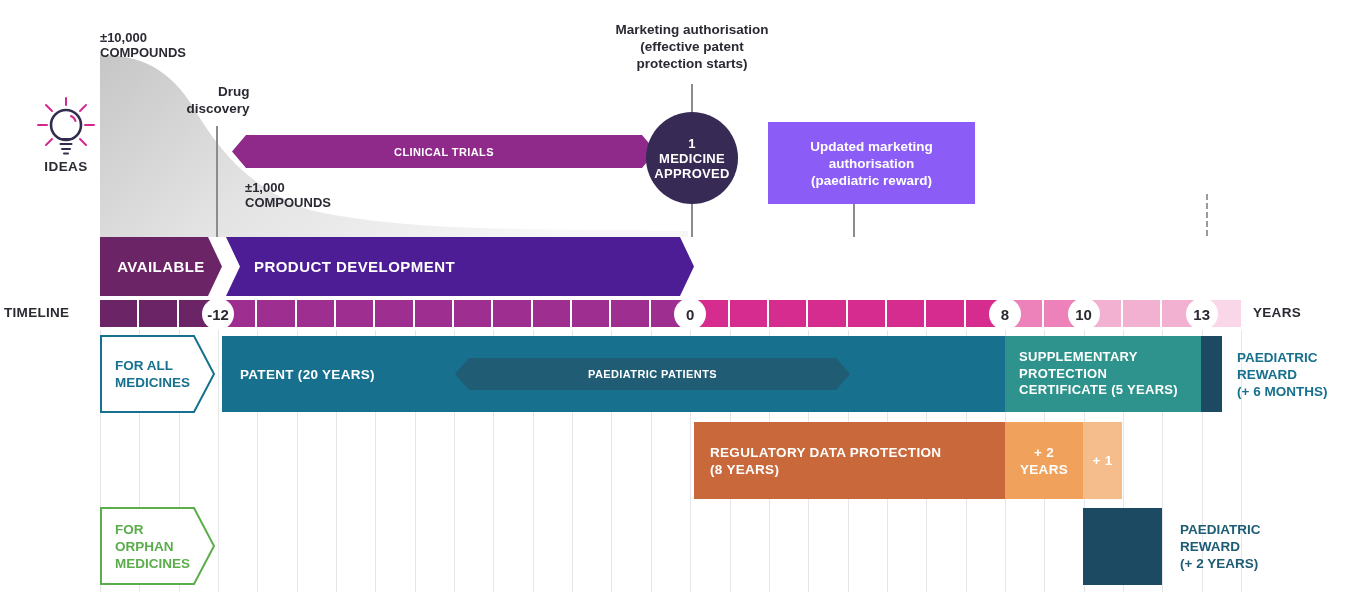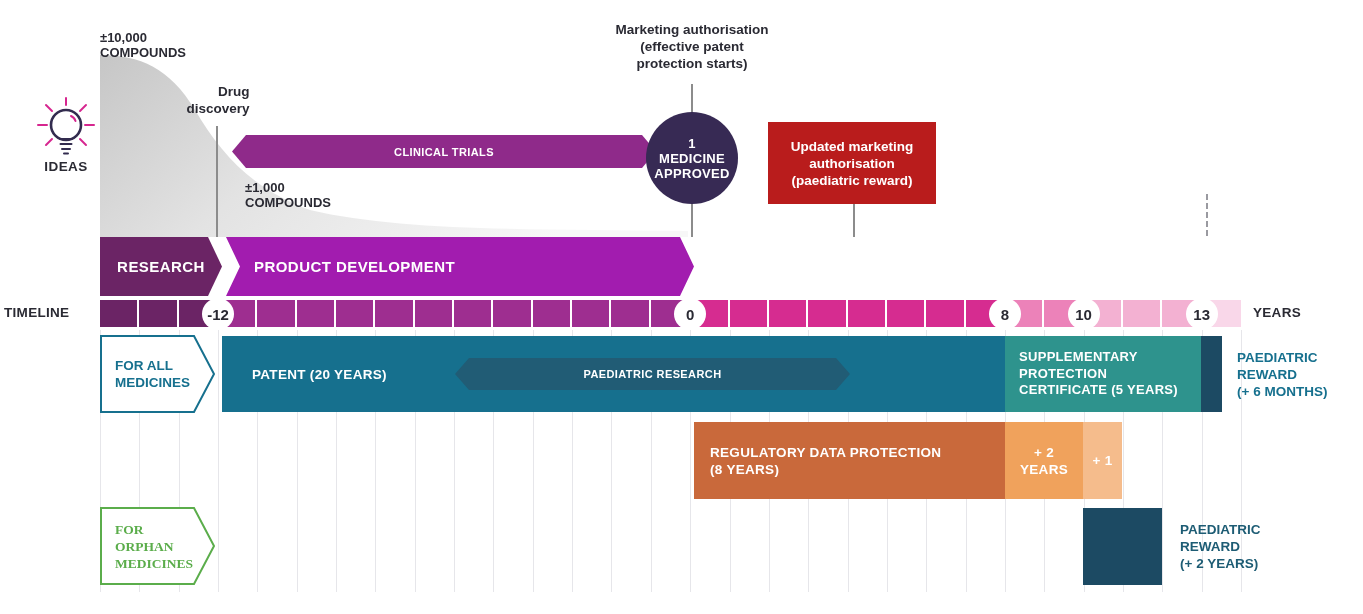--- a/index.html
+++ b/index.html
@@ -115,33 +115,33 @@
 (effective patent
 protection starts)</div>
   <div class="vline" style="left:691px;top:84px;height:28px;"></div>
   <div class="vline" style="left:691px;top:204px;height:33px;"></div>
 
   <div class="abs center pre white" style="left:646px;top:112px;width:92px;height:92px;border-radius:50%;
        background:#372A54;font-size:13px;line-height:15px;letter-spacing:.3px;">1
 MEDICINE
 APPROVED</div>
 
-  <div class="abs center pre white" style="left:768px;top:122px;width:168px;height:82px;background:#b91c1c;
+  <div class="abs center pre white" style="left:768px;top:122px;width:207px;height:82px;background:#8b5cf6;
        font-size:13.5px;line-height:17px;">Updated marketing
 authorisation
 (paediatric reward)</div>
   <div class="vline" style="left:853px;top:204px;height:33px;"></div>
 
   <div class="vline-dashed" style="left:1206px;top:194px;height:42px;"></div>
 
   <div class="abs" style="left:0;top:237px;width:1363px;height:59px;">
     <div class="chev chev-first" style="left:100px;width:122px;background:#6B2465;justify-content:center;">
-      <span class="stage-label">RESEARCH</span>
-    </div>
-    <div class="chev chev-mid" style="left:226px;width:468px;background:#a21caf;">
+      <span class="stage-label">AVAILABLE</span>
+    </div>
+    <div class="chev chev-mid" style="left:226px;width:468px;background:#4c1d95;">
       <span class="stage-label" style="margin-left:28px;">PRODUCT DEVELOPMENT</span>
     </div>
   </div>
 
   <div class="abs" style="left:4px;top:305px;width:88px;height:18px;font-size:13.5px;letter-spacing:.3px;">TIMELINE</div>
   <div class="abs" style="left:0;top:300px;width:1363px;height:27px;">
       <div class="tl-seg" style="left: 100px; width: 39.3448px; background: rgb(107, 36, 101);"></div>
       <div class="tl-seg" style="left: 139.345px; width: 39.3448px; background: rgb(107, 36, 101);"></div>
       <div class="tl-seg" style="left: 178.69px; width: 39.3448px; background: rgb(107, 36, 101);"></div>
       <div class="tl-seg" style="left: 218.034px; width: 39.3448px; background: rgb(158, 46, 144);"></div>
@@ -180,24 +180,24 @@
 
   <div class="abs" style="left:100px;top:335px;width:116px;height:78px;">
     <svg width="116" height="78" viewBox="0 0 116 78">
       <polygon points="1,1 94,1 114,39 94,77 1,77" fill="#fff" stroke="#16708E" stroke-width="2"></polygon>
     </svg>
     <div class="abs pre vcenter tag-label" style="left:15px;top:0;height:78px;color:#16708E;">FOR ALL
 MEDICINES</div>
   </div>
 
   <div class="bar" style="left:222px;top:336px;width:783px;height:76px;background:#16708E;">
-    <span class="bar-label" style="margin-left:30px;">PATENT (20 YEARS)</span>
+    <span class="bar-label" style="margin-left:18px;">PATENT (20 YEARS)</span>
   </div>
   <div class="abs darrow" style="left:455px;top:358px;width:395px;height:32px;background:#215C75;">
-    <span class="banner-label">PAEDIATRIC RESEARCH</span>
+    <span class="banner-label">PAEDIATRIC PATIENTS</span>
   </div>
   <div class="bar" style="left:1005px;top:336px;width:196px;height:76px;background:#2E938D;">
     <span class="bar-label pre" style="margin-left:14px;font-size:13px;line-height:16.5px;">SUPPLEMENTARY
 PROTECTION
 CERTIFICATE (5 YEARS)</span>
   </div>
   <div class="bar" style="left:1201px;top:336px;width:21px;height:76px;background:#1C4A63;"></div>
   <div class="abs pre tag-label vcenter" style="left:1237px;top:336px;height:76px;color:#16708E;">PAEDIATRIC
 REWARD
 (+ 6 MONTHS)</div>
@@ -207,21 +207,21 @@
 (8 YEARS)</span>
   </div>
   <div class="bar center" style="left:1005px;top:422px;width:78px;height:77px;background:#F0A25C;">
     <span class="bar-label pre">+ 2
 YEARS</span>
   </div>
   <div class="bar center" style="left:1083px;top:422px;width:39px;height:77px;background:#F5BC8C;">
     <span class="bar-label">+ 1</span>
   </div>
 
-  <div class="abs" style="left:100px;top:507px;width:116px;height:78px;font-family:Liberation Serif, serif;">
+  <div class="abs" style="left:100px;top:507px;width:116px;height:78px;">
     <svg width="116" height="78" viewBox="0 0 116 78">
       <polygon points="1,1 94,1 114,39 94,77 1,77" fill="#fff" stroke="#5BAD4B" stroke-width="2"></polygon>
     </svg>
     <div class="abs pre vcenter tag-label" style="left:15px;top:0;height:78px;color:#5BAD4B;">FOR
 ORPHAN
 MEDICINES</div>
   </div>
 
   <div class="bar" style="left:1083px;top:508px;width:79px;height:77px;background:#1C4A63;"></div>
   <div class="abs pre tag-label vcenter" style="left:1180px;top:508px;height:77px;color:#1D5C74;">PAEDIATRIC

